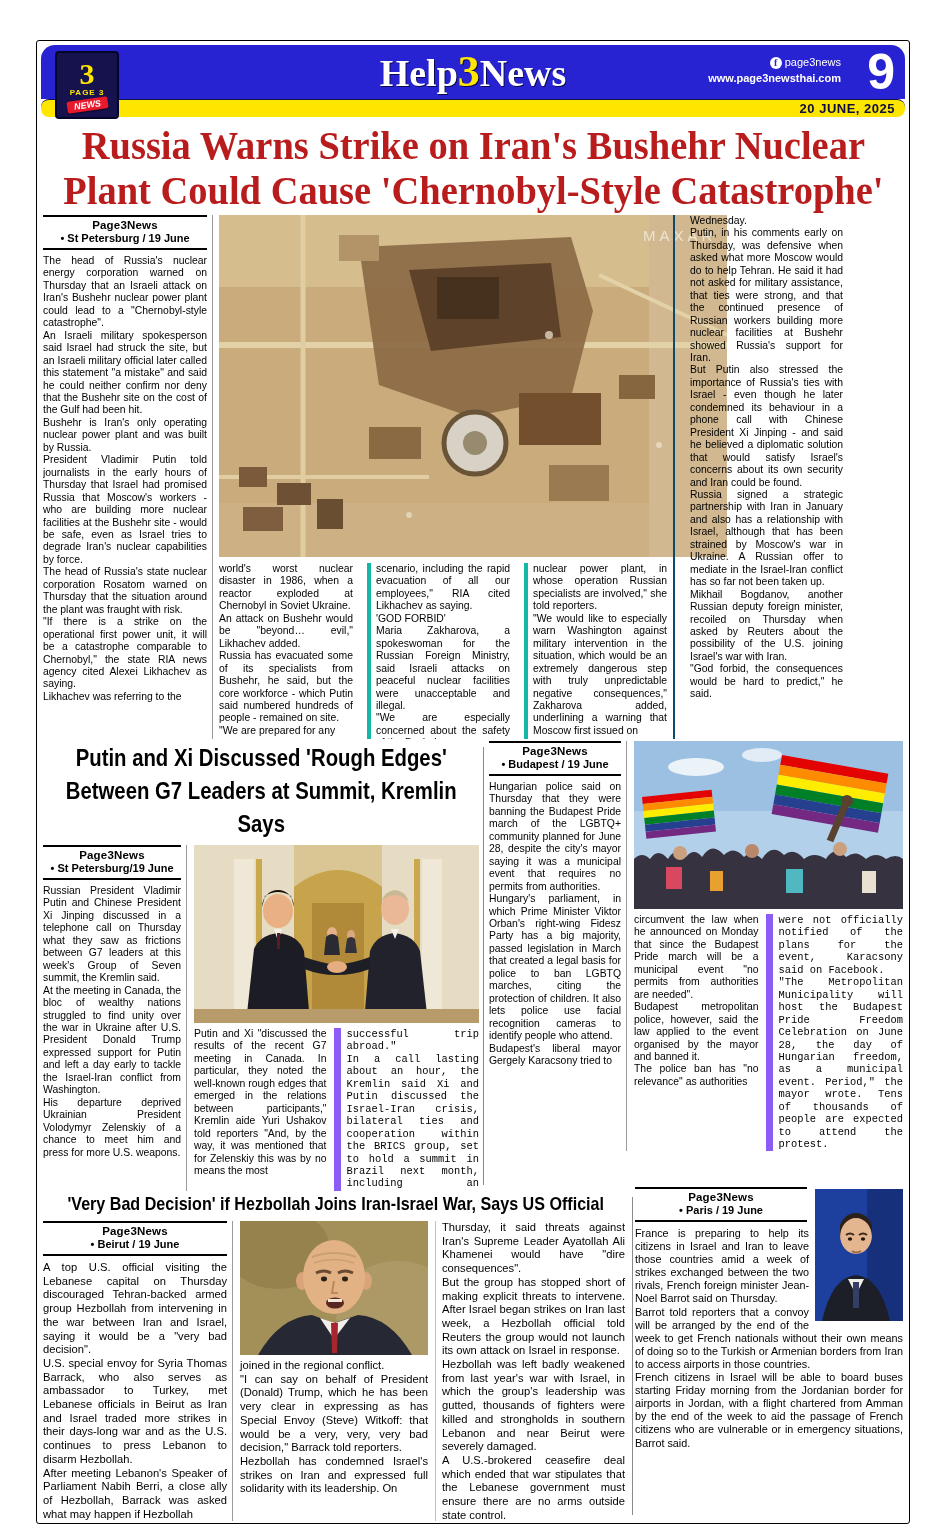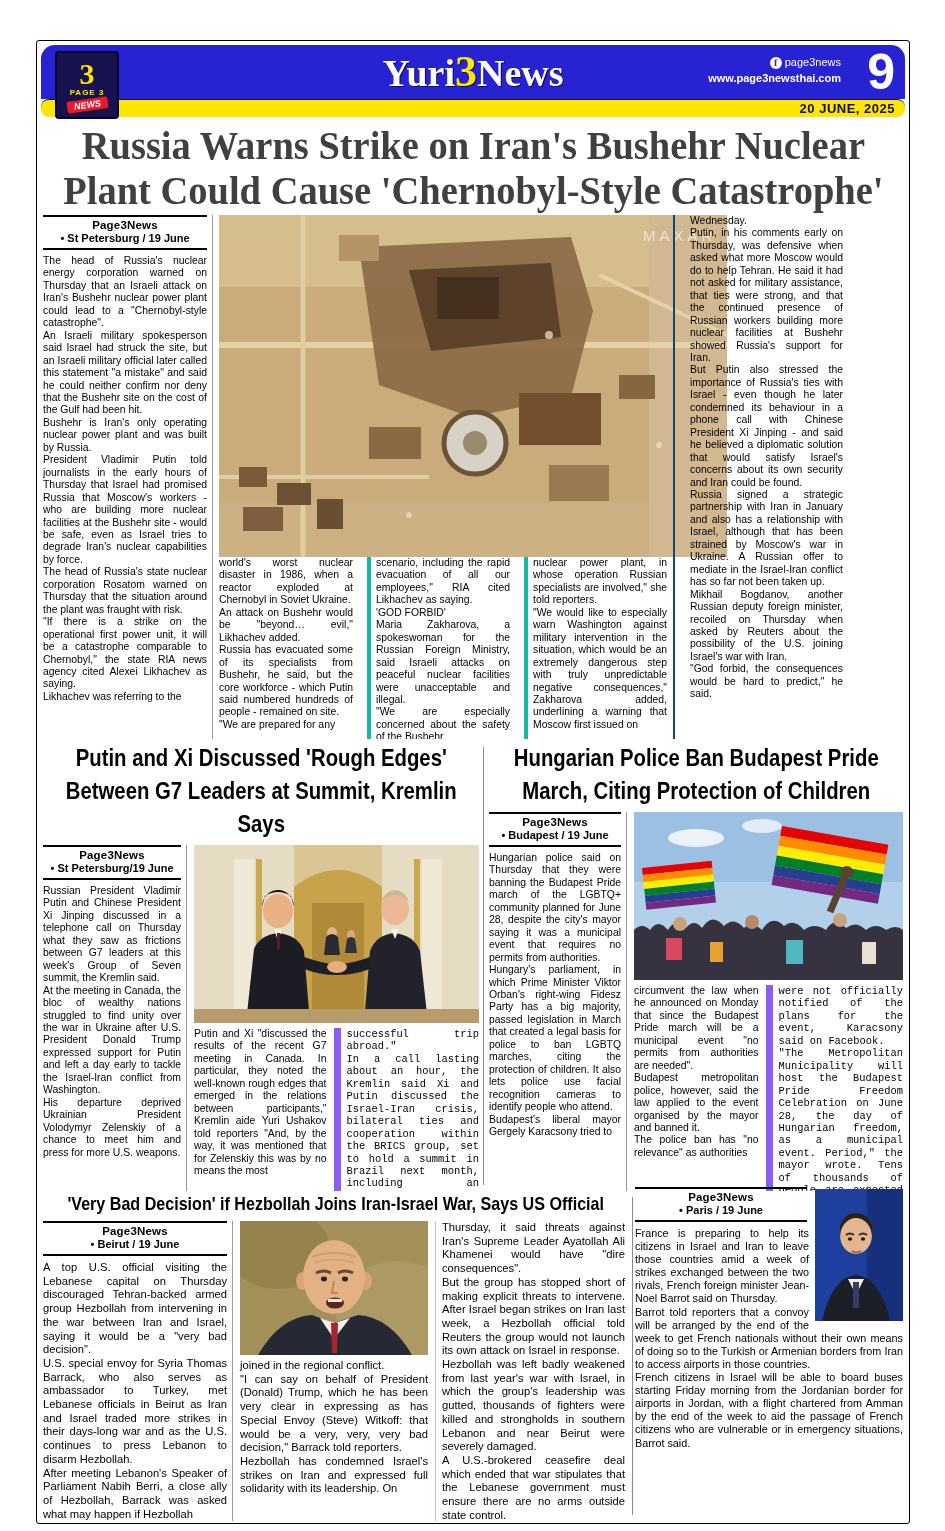--- a/index.html
+++ b/index.html
@@ -39,21 +39,21 @@
   .page-number { position:absolute; right:10px; top:0px; color:#fff; font-weight:700;
                  font-size:50px; line-height:54px; }
   .date-bar { position:absolute; left:4px; top:58px; width:864px; height:18px;
               background:#ffe600; border-top:1px solid #14104e;
               display:flex; justify-content:flex-end; align-items:center; padding-right:10px;border-radius:8px; }
   .date-bar span { color:#0d0d40; font-weight:700; font-size:13px; letter-spacing:.5px; }
 
   
   .h1 { position:absolute; left:2px; top:82px; width:868px; text-align:center;
         font-family:"Liberation Serif", serif; font-weight:700; font-size:40px;
-        line-height:45px; color:#404040; }
+        line-height:45px; color:#b91c1c; }
   .cond96 { display:block; width:104%; margin-left:-2%; transform:scaleX(.962); transform-origin:50% 50%; }
   .cond   { display:block; width:118%; margin-left:-9%; transform:scaleX(.847); transform-origin:50% 50%; }
   .h2 { text-align:center; font-weight:700; font-size:24px; line-height:33px; margin-bottom:5px; }
   .h4 { text-align:center; font-weight:700; font-size:19px; line-height:26px; margin-bottom:4px; }
   .h4 .cond { white-space:nowrap; }
   .h5 { text-align:center; font-weight:700; font-size:16px; line-height:21px; margin-bottom:4px; }
 
   
   .byline { border-top:2px solid #000; border-bottom:2px solid #000;
             padding:2px 2px 4px; margin-bottom:5px; }
@@ -64,21 +64,21 @@
   .photo { overflow:hidden; background:#ccc; }
   .photo svg { display:block; width:100%; height:100%; }
 
   
   .article1 { position:absolute; left:6px; top:174px; width:860px; height:524px;
               display:flex; gap:6px; overflow:hidden; }
   .a1-col1 { width:170px; border-right:1px solid #9a9a9a; padding-right:5px; }
   .a1-mid  { width:448px; }
   .a1-col5 { width:170px; border-left:2px solid #0c4a6e; padding-left:15px; }
   .sat { width:508px; height:342px; }
-  .a1-subrow { display:flex; gap:14px; }
+  .a1-subrow { display:flex; gap:14px; margin-top:6px; }
   .a1-sub { flex:1; }
   .a1-sub + .a1-sub { border-left:4px solid #14b8a6; padding-left:5px; }
   .maxar { font-family:"Liberation Sans", sans-serif; font-size:15px; letter-spacing:4px;
            fill:#efe9da; opacity:.9; }
 
   
   .article2 { position:absolute; left:6px;   top:700px;  width:436px; height:450px; overflow:hidden; }
   .article3 { position:absolute; left:452px; top:700px;  width:414px; height:450px; overflow:hidden; }
   .article4 { position:absolute; left:6px;   top:1150px; width:586px; height:330px; overflow:hidden; }
   .article5 { position:absolute; left:598px; top:1146px; width:268px; height:334px; overflow:hidden; }
@@ -114,21 +114,21 @@
 
 <div class="page">
   <div class="content">
 
     <header class="banner">
       <div class="logo">
         <div class="logo-3">3</div>
         <div class="logo-sub">PAGE 3</div>
         <div class="logo-ribbon">NEWS</div>
       </div>
-      <div class="brand"><span>Yuri</span><span class="brand-3">3</span><span>News</span></div>
+      <div class="brand"><span>Help</span><span class="brand-3">3</span><span>News</span></div>
       <div class="right-info">
         <div><span class="fb-icon">f</span> <span>page3news</span></div>
         <div class="site">www.page3newsthai.com</div>
       </div>
       <div class="page-number">9</div>
     </header>
     <div class="date-bar">
       <span>20 JUNE, 2025</span>
     </div>
 
@@ -251,23 +251,20 @@
           <div class="a2-subrow">
             <div class="a2-sub body-sm">Putin and Xi "discussed the results of the recent G7 meeting in Canada. In particular, they noted the well-known rough edges that emerged in the relations between participants," Kremlin aide Yuri Ushakov told reporters "And, by the way, it was mentioned that for Zelenskiy this was by no means the most</div>
             <div class="a2-sub body-sm">successful trip abroad."
 In a call lasting about an hour, the Kremlin said Xi and Putin discussed the Israel-Iran crisis, bilateral ties and cooperation within the BRICS group, set to hold a summit in Brazil next month, including an initiative for a new BRICS investment platform for the Global South.</div>
           </div>
         </div>
       </div>
     </section>
 
     <section class="article3">
-      <h2 class="h2">
-          <span class="cond">Hungarian Police Ban Budapest Pride March, Citing Protection of Children</span>
-        </h2>
       <div class="a3-row">
         <div class="a3-c1">
           <div class="byline">
             <div class="src">Page3News</div>
             <div class="dl">•  Budapest  /  19  June</div>
           </div>
           <div class="body-sm">Hungarian police said on Thursday that they were banning the Budapest Pride march of the LGBTQ+ community planned for June 28, despite the city's mayor saying it was a municipal event that requires no permits from authorities.
 Hungary's parliament, in which Prime Minister Viktor Orban's right-wing Fidesz Party has a big majority, passed legislation in March that created a legal basis for police to ban LGBTQ marches, citing the protection of children. It also lets police use facial recognition cameras to identify people who attend.
 Budapest's liberal mayor Gergely Karacsony tried to</div>
         </div>

